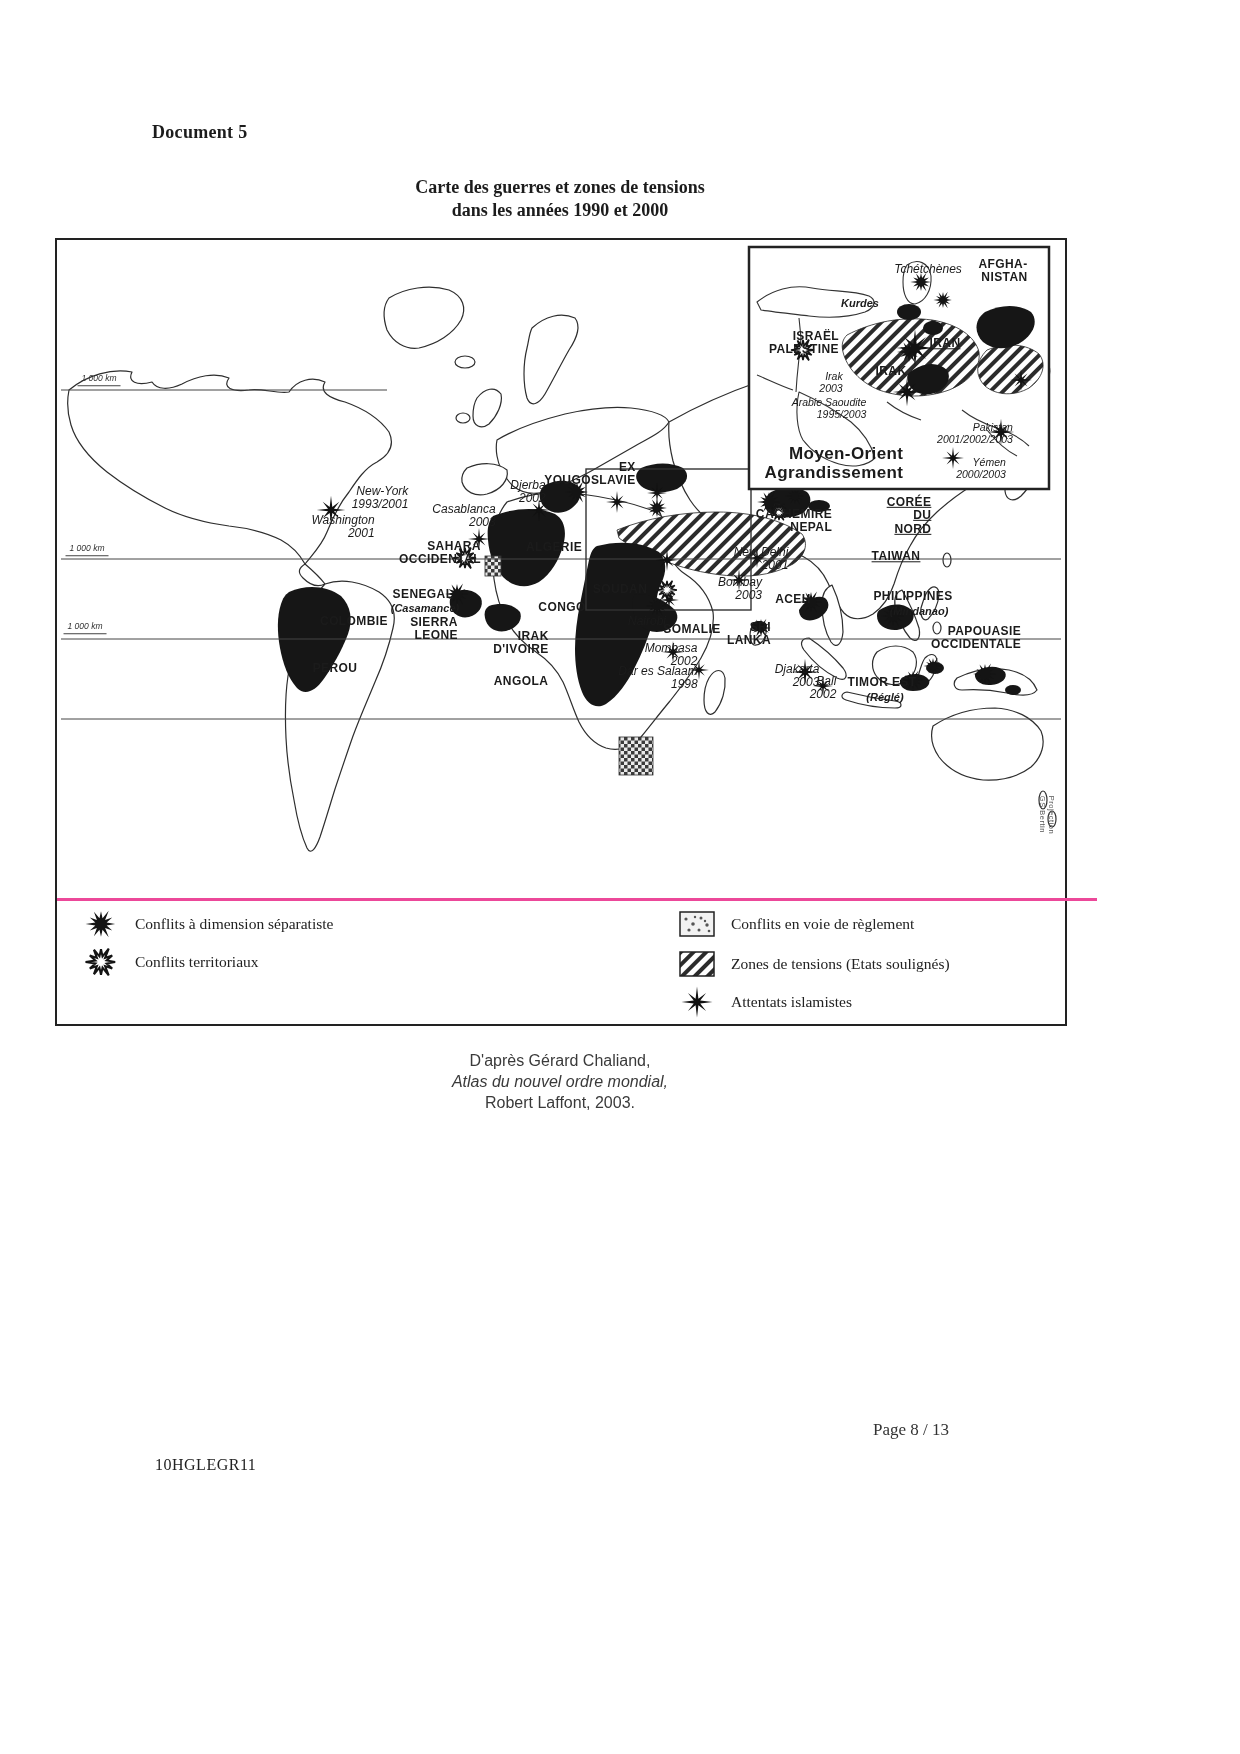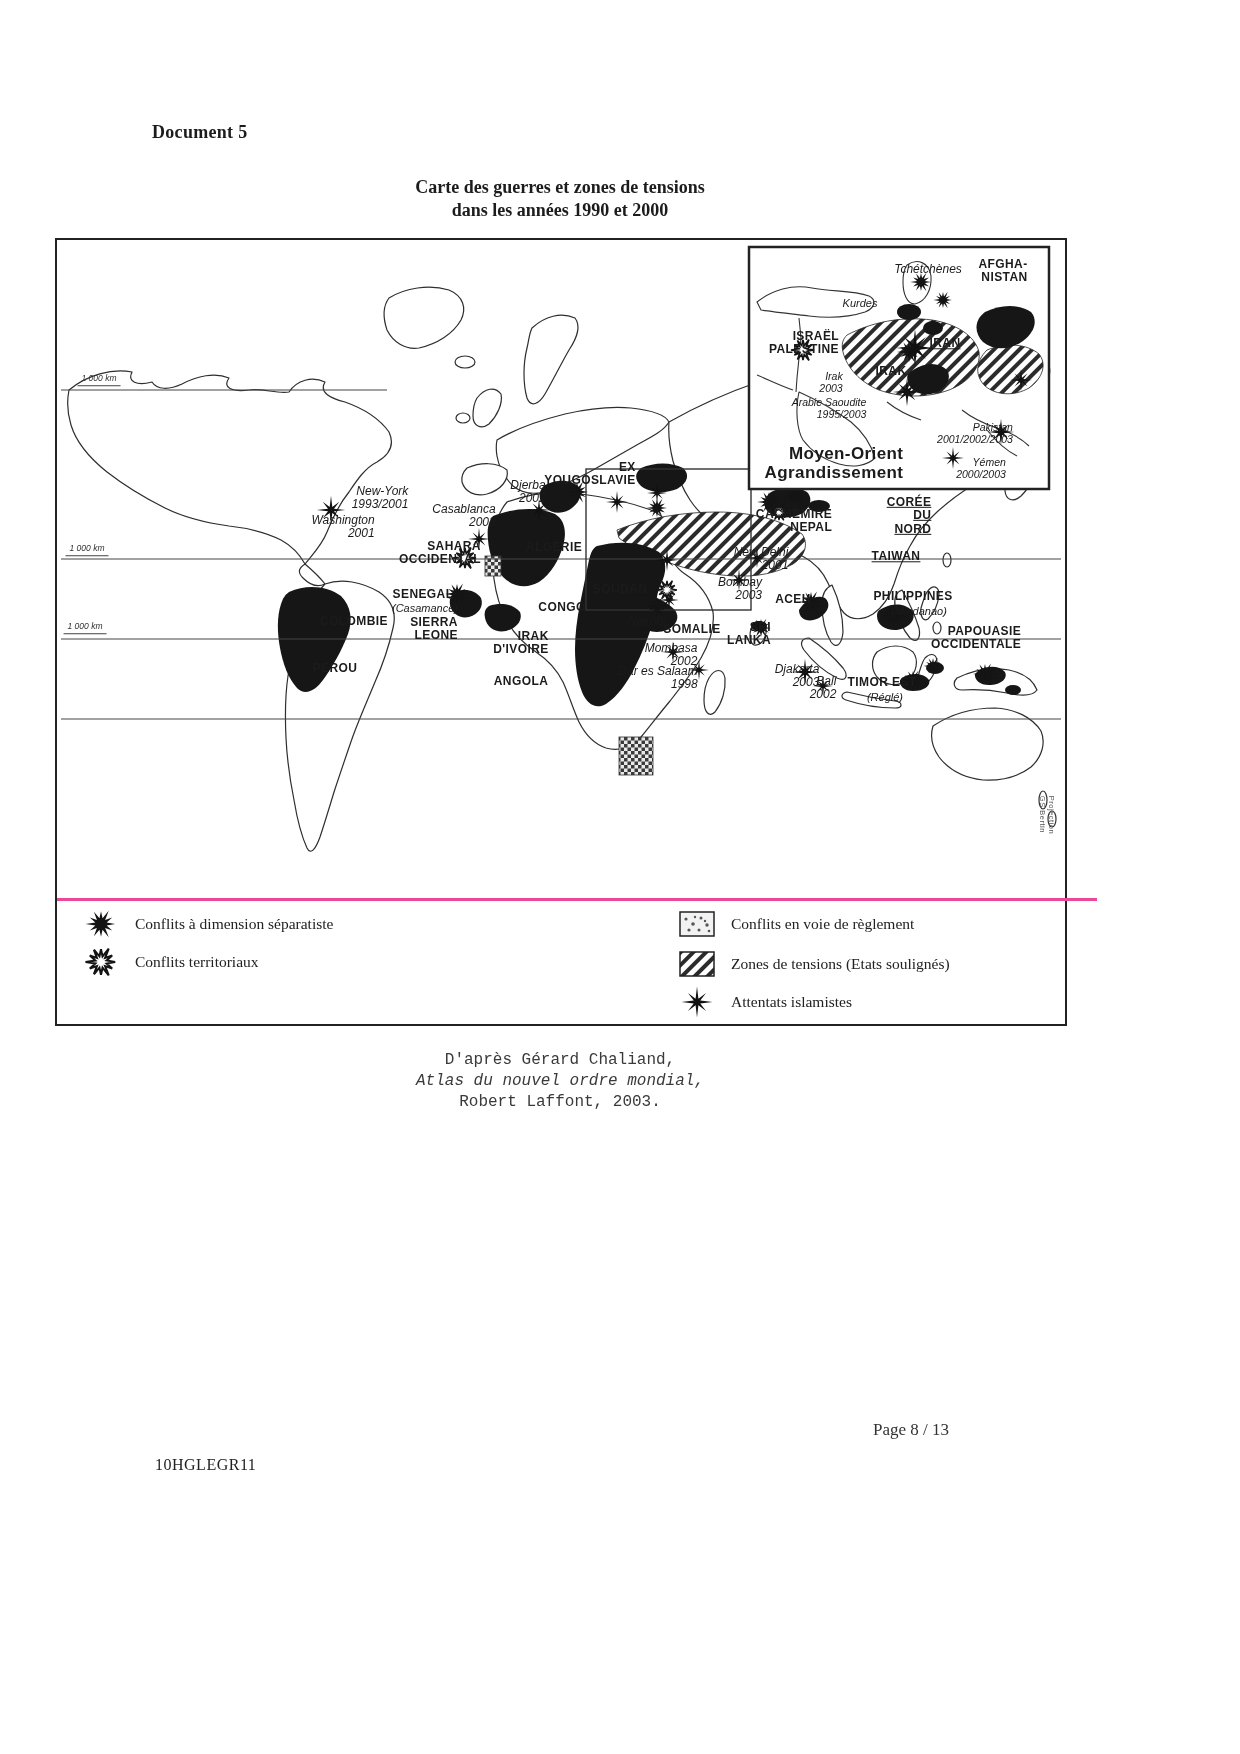--- a/index.html
+++ b/index.html
@@ -23,39 +23,39 @@
 
   
   .lbl{
     position:absolute;transform:translate(-50%,-50%);
     text-align:right;white-space:pre-line;line-height:1.12;
     font-family:"Liberation Sans",sans-serif;color:#1b1b1b;z-index:5;
   }
   .m-bold{font-weight:bold;font-size:12px;letter-spacing:.4px;}
   .m-it{font-style:italic;font-size:12px;}
   .m-it-sm{font-style:italic;font-size:10.5px;}
-  .m-boldit{font-weight:normal;font-style:italic;font-size:11px;}
+  .m-boldit{font-weight:bold;font-style:italic;font-size:11px;}
   .u{text-decoration:underline;}
   .inset-title{font-weight:bold;font-size:17px;letter-spacing:.4px;}
   .scale{font-size:8.5px;font-style:italic;color:#333;border-bottom:1px solid #444;padding:0 4px 1px;}
   .projection{
     position:absolute;transform:translate(-50%,-50%) rotate(90deg);
     font-size:7.5px;color:#555;letter-spacing:.5px;z-index:6;
     font-family:"Liberation Sans",sans-serif;
   }
 
   
   .leg-row{position:absolute;display:flex;align-items:center;gap:14px;}
   .leg-icon{width:40px;height:38px;flex:0 0 40px;display:flex;align-items:center;justify-content:center;}
   .leg-text{font-size:15.5px;color:#222;}
 
   .source{
     position:absolute;left:0;top:1050px;width:1120px;text-align:center;
     font-size:16px;line-height:21px;color:#3a3a3a;
-    font-family:Liberation Mono, monospace;
+    font-family:Liberation Sans, sans-serif;
   }
   .source .it{font-style:italic;}
   .page-num{position:absolute;left:873px;top:1404px;font-size:17px;color:#333;margin-top:16px;}
   .footer-code{position:absolute;left:155px;top:1456px;font-size:16px;color:#222;letter-spacing:.5px;}
 </style>
 </head>
 <body>
 
 <div class="doc-label serif">Document 5</div>
 <div class="title serif">Carte des guerres et zones de tensions

